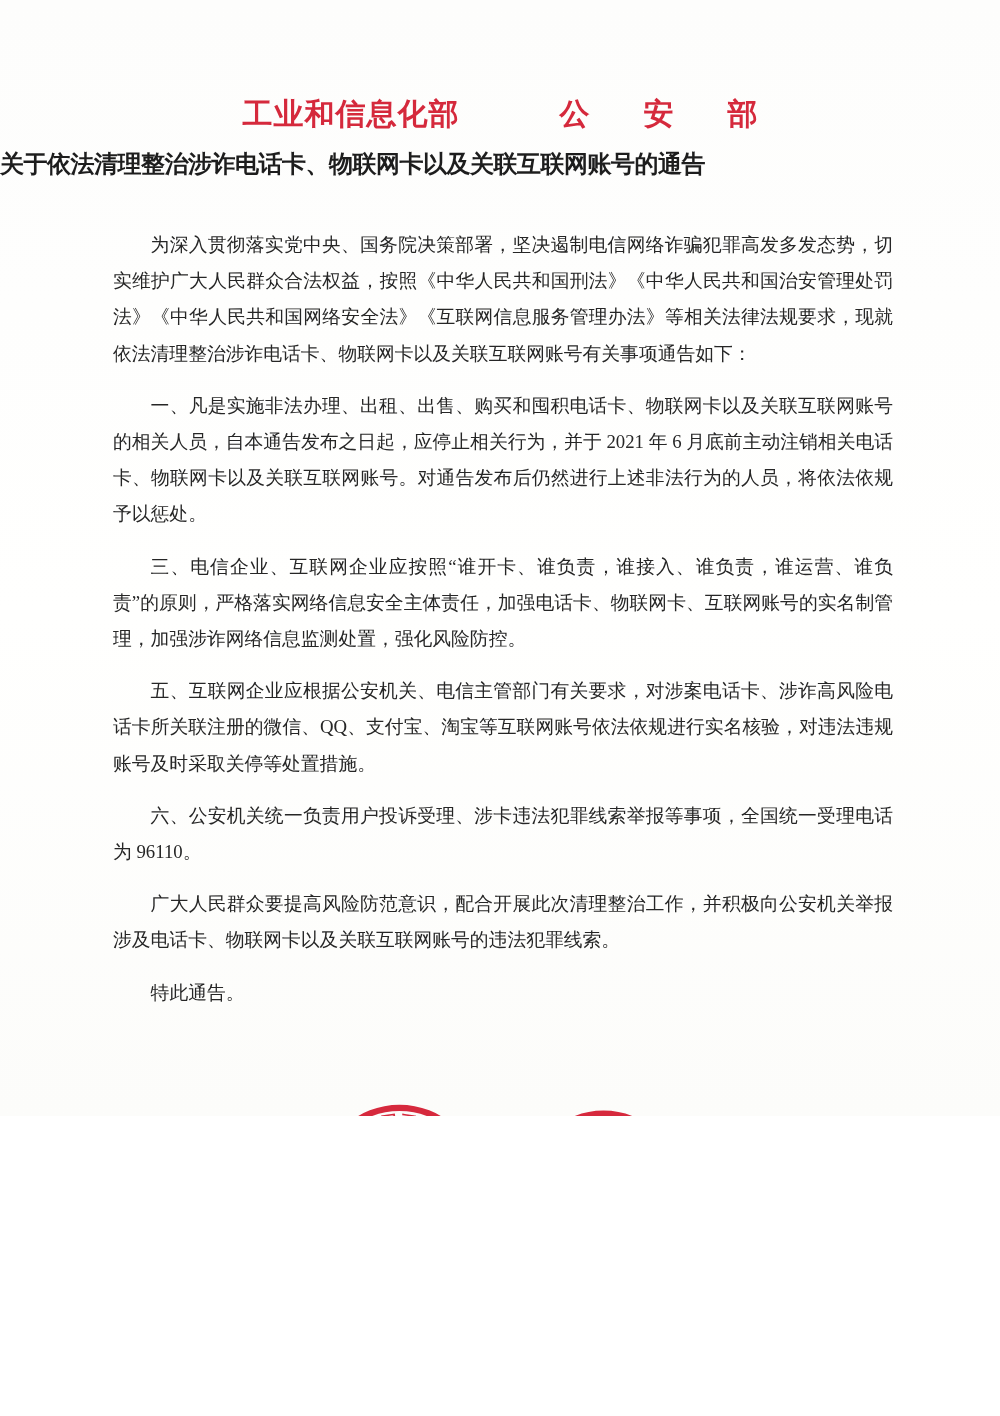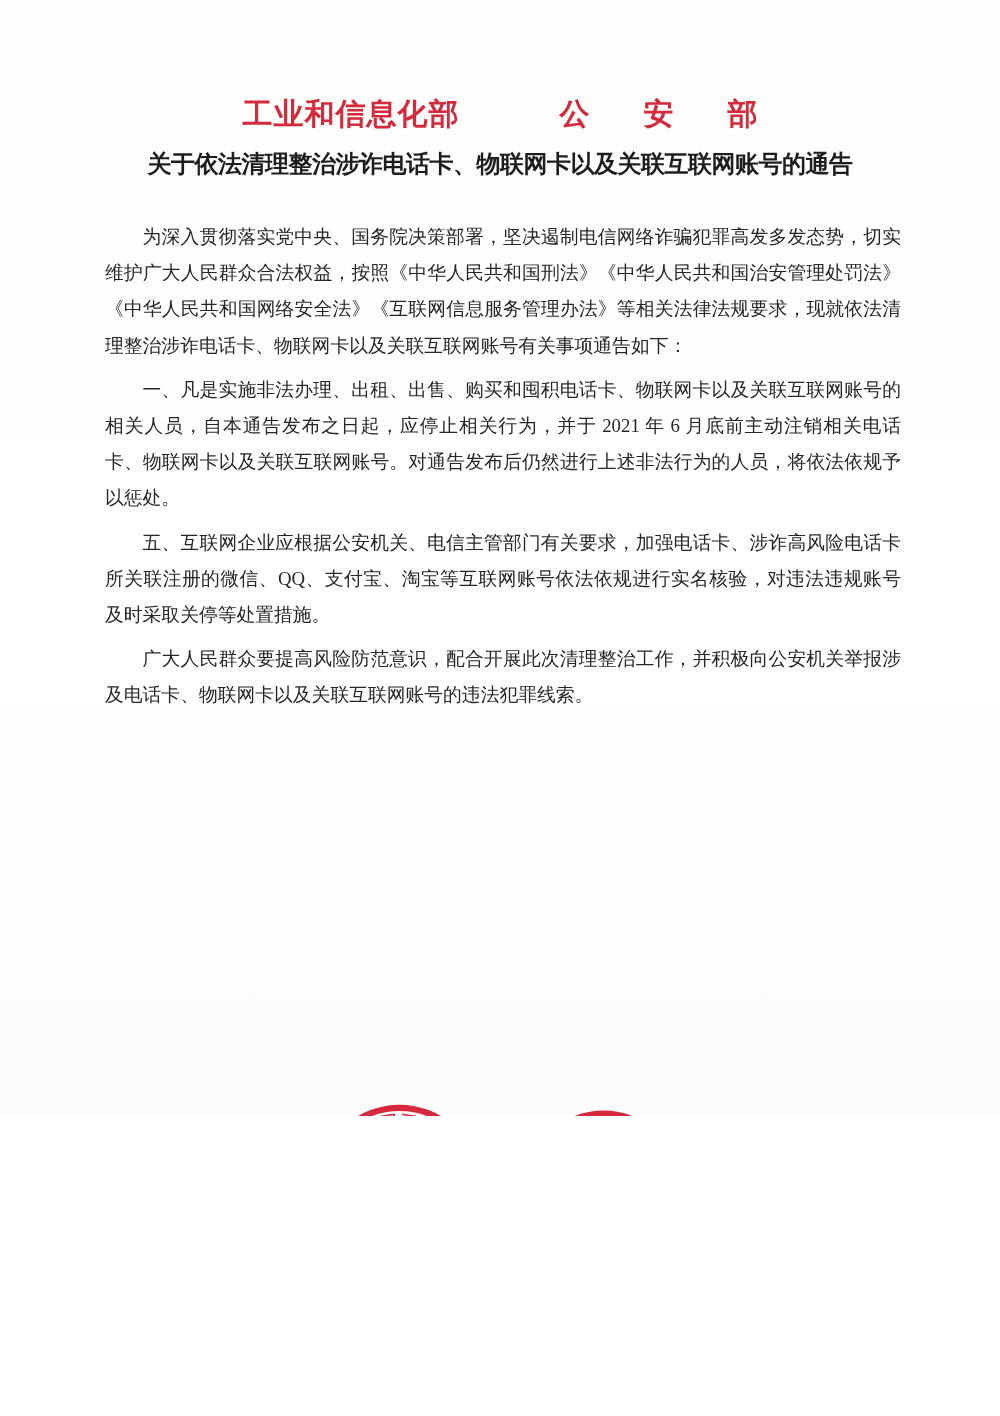--- a/index.html
+++ b/index.html
@@ -28,36 +28,35 @@
     letter-spacing: 1px;
     white-space: nowrap;
   }
   .ministry-right {
     letter-spacing: 1.8em;
     margin-right: -1.8em;
   }
   .doc-title {
     position: absolute;
     top: 148px; left: 0; right: 0;
-    text-align: center;
     font-weight: bold;
     font-size: 24px;
     letter-spacing: -0.5px;
     color: #1d1d1d;
     white-space: nowrap;
   }
   
   .body-text {
     position: absolute;
     top: 211px;
     left: 97px;
     width: 812px;
   }
   .body-text p {
-    margin: 8px;
+    margin: 16px;
     font-size: 18.8px;
     line-height: 36.2px;
     text-align: justify;
     text-indent: 2em;
     color: #262626;
   }
   
   .seal { position: absolute; }
   .seal-miit { left: 316px; top: 1102px; }
   .seal-mps  { left: 527px; top: 1108px; }
@@ -98,22 +97,25 @@
   <div class="red-title-row">
     <span>工业和信息化部</span>
     <span class="ministry-right">公安部</span>
   </div>
 
   <div class="doc-title">关于依法清理整治涉诈电话卡、物联网卡以及关联互联网账号的通告</div>
 
   <div class="body-text">
     <p>为深入贯彻落实党中央、国务院决策部署，坚决遏制电信网络诈骗犯罪高发多发态势，切实维护广大人民群众合法权益，按照《中华人民共和国刑法》《中华人民共和国治安管理处罚法》《中华人民共和国网络安全法》《互联网信息服务管理办法》等相关法律法规要求，现就依法清理整治涉诈电话卡、物联网卡以及关联互联网账号有关事项通告如下：</p>
     <p>一、凡是实施非法办理、出租、出售、购买和囤积电话卡、物联网卡以及关联互联网账号的相关人员，自本通告发布之日起，应停止相关行为，并于 2021 年 6 月底前主动注销相关电话卡、物联网卡以及关联互联网账号。对通告发布后仍然进行上述非法行为的人员，将依法依规予以惩处。</p>
-    <p>五、互联网企业应根据公安机关、电信主管部门有关要求，加强电话卡、涉诈高风险电话卡所关联注册的微信、QQ、支付宝、淘宝等互联网账号依法依规进行实名核验，对违法违规账号及时采取关停等处置措施。</p>
+    <p>三、电信企业、互联网企业应按照“谁开卡、谁负责，谁接入、谁负责，谁运营、谁负责”的原则，严格落实网络信息安全主体责任，加强电话卡、物联网卡、互联网账号的实名制管理，加强涉诈网络信息监测处置，强化风险防控。</p>
+    <p>五、互联网企业应根据公安机关、电信主管部门有关要求，对涉案电话卡、涉诈高风险电话卡所关联注册的微信、QQ、支付宝、淘宝等互联网账号依法依规进行实名核验，对违法违规账号及时采取关停等处置措施。</p>
+    <p>六、公安机关统一负责用户投诉受理、涉卡违法犯罪线索举报等事项，全国统一受理电话为 96110。</p>
     <p>广大人民群众要提高风险防范意识，配合开展此次清理整治工作，并积极向公安机关举报涉及电话卡、物联网卡以及关联互联网账号的违法犯罪线索。</p>
+    <p>特此通告。</p>
   </div>
 
   <svg class="seal seal-miit" width="167" height="167" viewBox="0 0 170 170">
     <defs>
       <path id="arcA" d="M 33.0 115.0 A 60 60 0 1 1 137.0 115.0"></path>
       <path id="starA" d="M0,-1 L0.2245,-0.309 0.951,-0.309 0.363,0.118 0.588,0.809 0,0.382 -0.588,0.809 -0.363,0.118 -0.951,-0.309 -0.2245,-0.309 Z"></path>
     </defs>
     <circle cx="85" cy="85" r="79" fill="none" stroke="#d6293d" stroke-width="6.5"></circle>
     <text font-size="16.5" font-weight="bold" fill="#d6293d" letter-spacing="1.5">
       <textPath href="#arcA" startOffset="50%" text-anchor="middle">中华人民共和国工业和信息化部</textPath>

